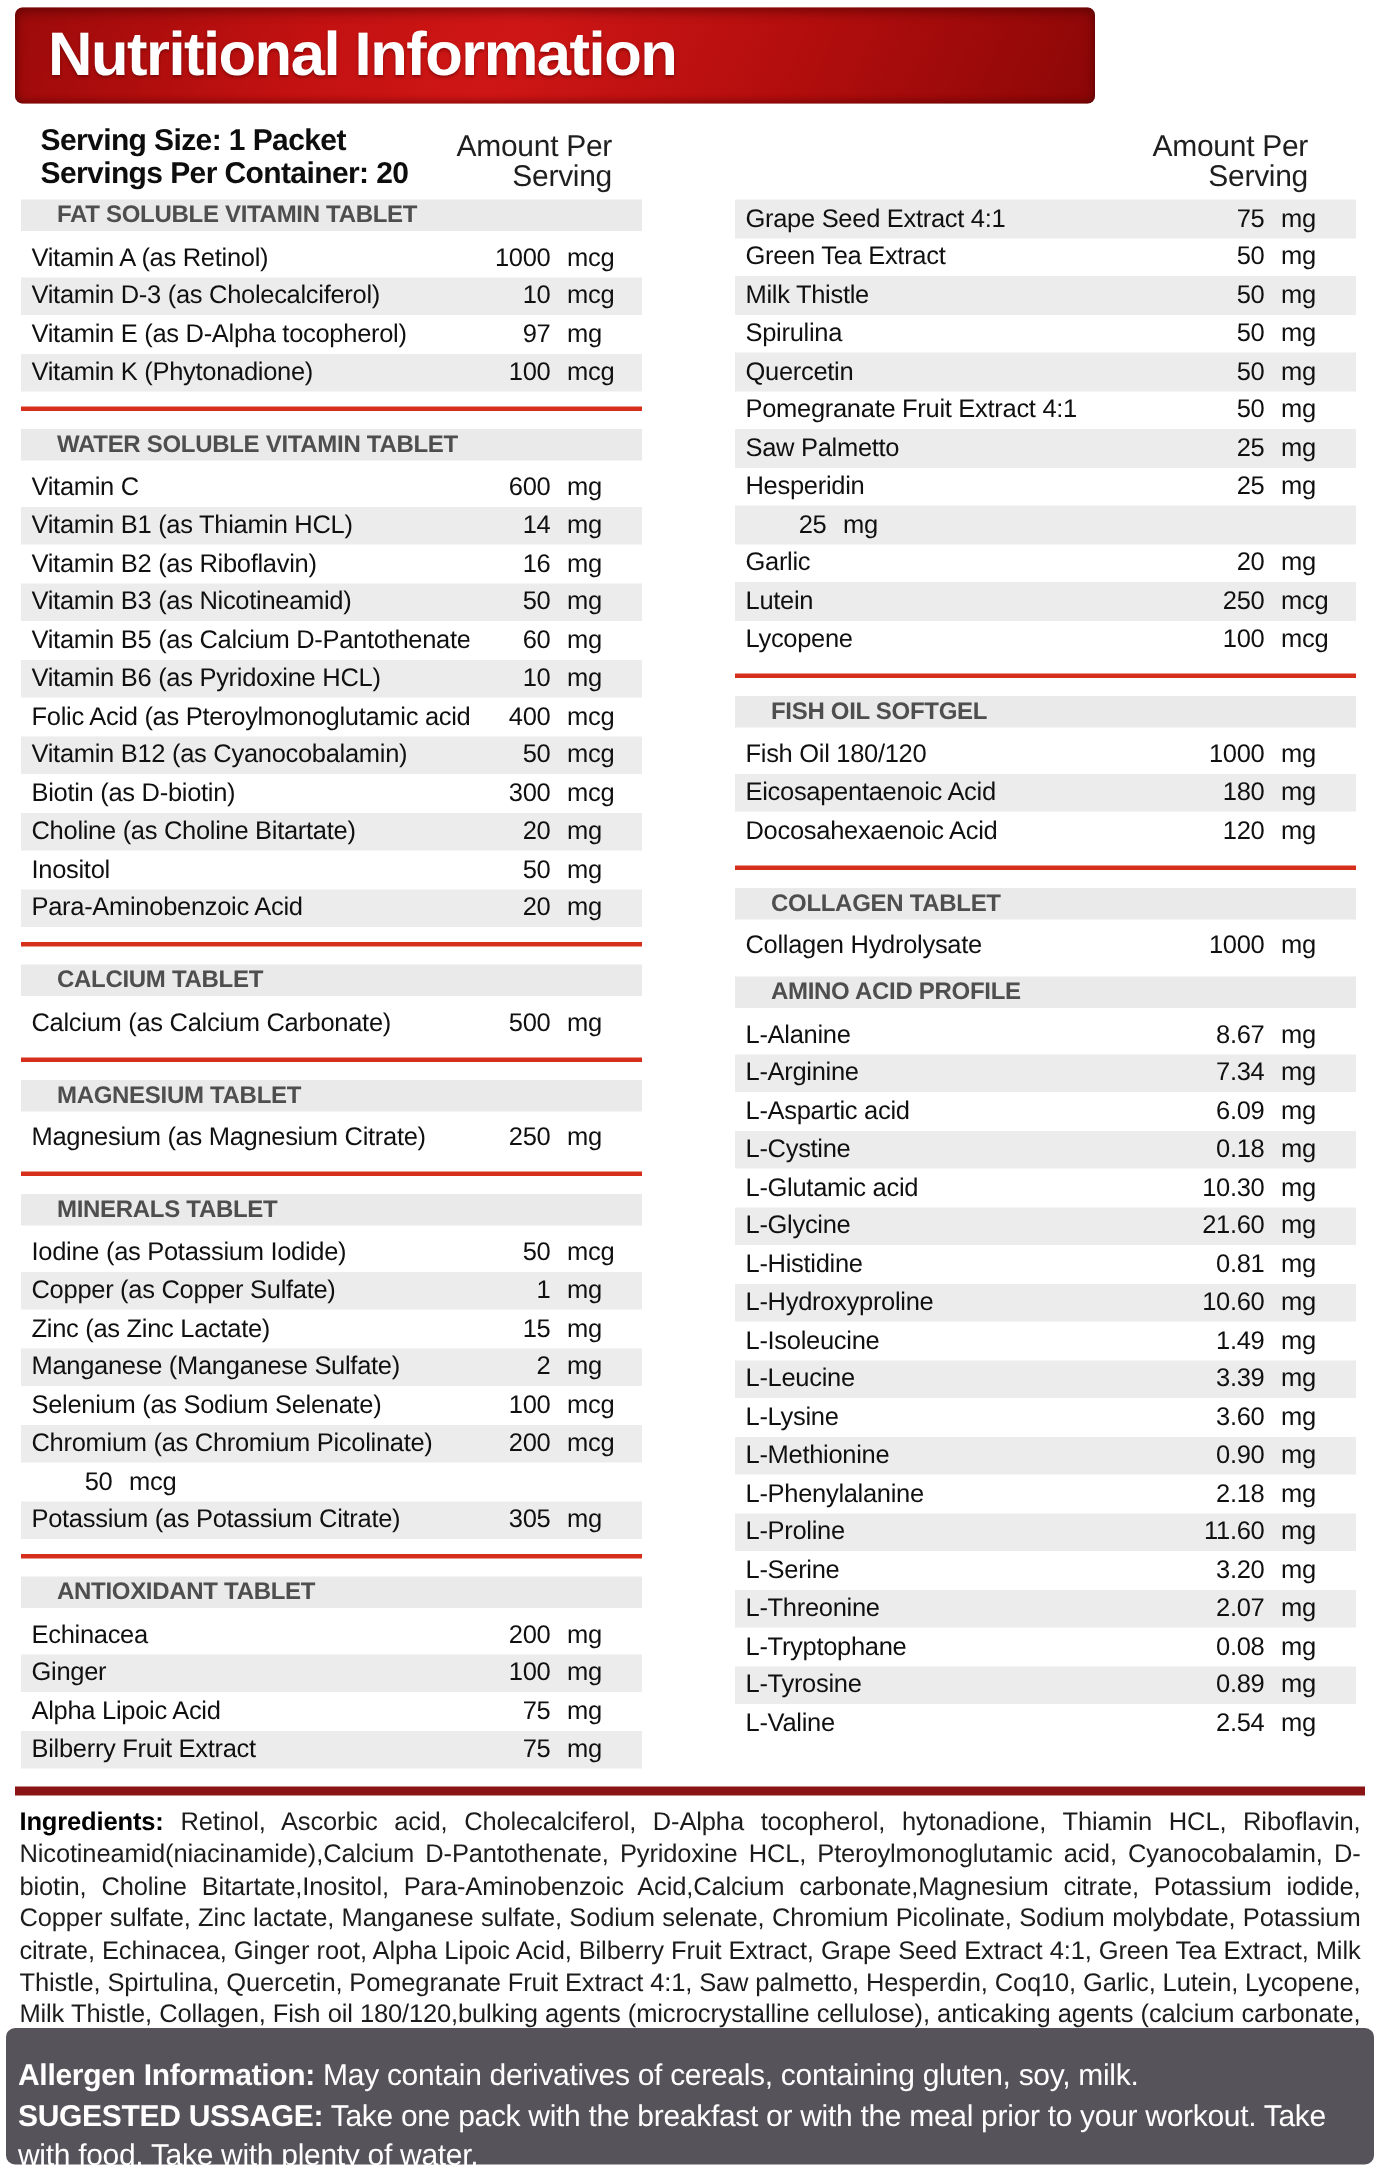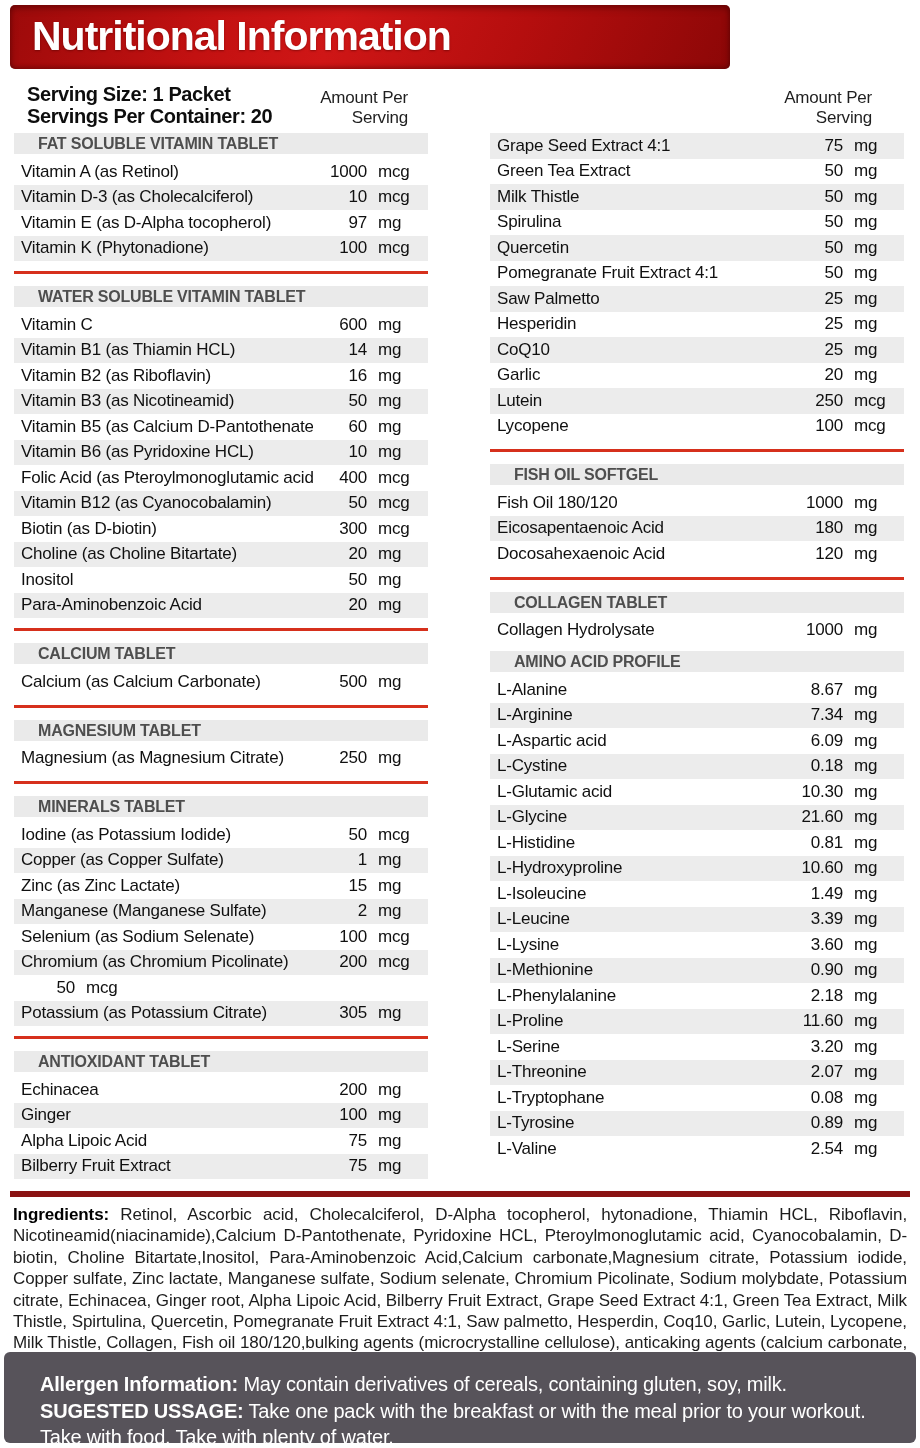--- a/index.html
+++ b/index.html
@@ -17,21 +17,21 @@
   .banner h1{
     margin:0 0 2px 22px;font-size:41px;font-weight:bold;color:#ffffff;
     letter-spacing:-1px;text-shadow:0 1px 2px rgba(80,0,0,.5);
   }
   
   .serving{
     position:absolute;left:27px;top:83px;font-weight:bold;font-size:20px;
     line-height:22px;color:#0d0d0d;letter-spacing:-.4px;
   }
   .amount{
-    position:absolute;top:88px;font-size:17px;line-height:20px;color:#1f1f1f;
+    position:absolute;top:88px;font-size:20px;line-height:20px;color:#1f1f1f;
     text-align:right;letter-spacing:-.2px;
   }
   #amount-left{left:250px;width:158px;}
   #amount-right{left:690px;width:182px;}
   
   .col{position:absolute;top:133px;width:414px;}
   #col-left{left:14px;}
   #col-right{left:490px;}
   .sec-header{
     height:21px;line-height:21px;background:var(--header-bg,#eaeaea);color:#4e4e4e;
@@ -49,21 +49,21 @@
   
   .maroon-bar{position:absolute;left:10px;top:1191px;width:900px;height:6px;background:var(--thick,#8a1313);}
   .ingredients{
     position:absolute;left:13px;top:1204px;width:894px;font-size:17px;line-height:21.4px;
     text-align:justify;color:#1c1c1c;letter-spacing:-.1px;
   }
   .ingredients b{color:#000;}
   .allergen{
     position:absolute;left:4px;top:1352px;width:912px;height:91px;border-radius:6px;
     background:var(--footer-bg,#57535a);color:#ffffff;box-sizing:border-box;
-    padding:19px 26px 0 36px;font-size:20px;line-height:26.5px;letter-spacing:-.2px;
+    padding:19px 26px 0 8px;font-size:20px;line-height:26.5px;letter-spacing:-.2px;
   }
   .allergen p{margin:0;}
 </style>
 </head>
 <body>
 
 <header class="banner">
   <h1>Nutritional Information</h1>
 </header>
 
@@ -292,21 +292,20 @@
         <span class="n">Saw Palmetto</span>
         <span class="v">25</span>
         <span class="u">mg</span>
       </div>
       <div class="row">
         <span class="n">Hesperidin</span>
         <span class="v">25</span>
         <span class="u">mg</span>
       </div>
       <div class="row shade">
-        <span class="n">CoQ10</span>
         <span class="v">25</span>
         <span class="u">mg</span>
       </div>
       <div class="row">
         <span class="n">Garlic</span>
         <span class="v">20</span>
         <span class="u">mg</span>
       </div>
       <div class="row shade">
         <span class="n">Lutein</span>

